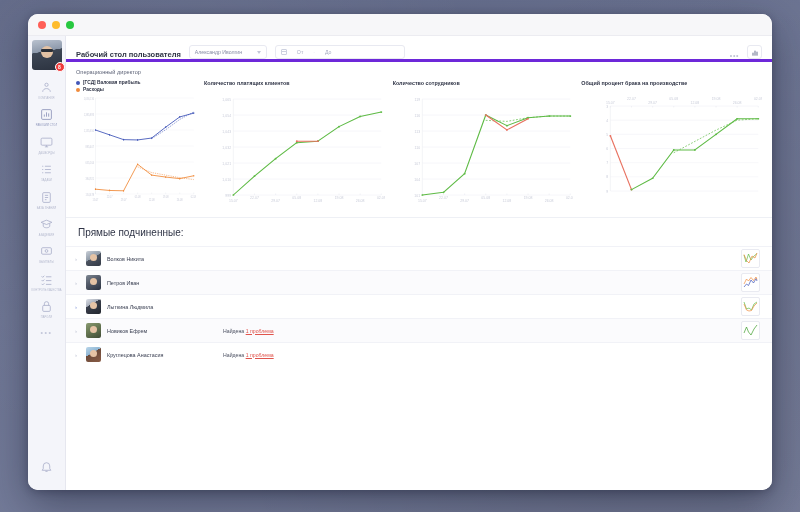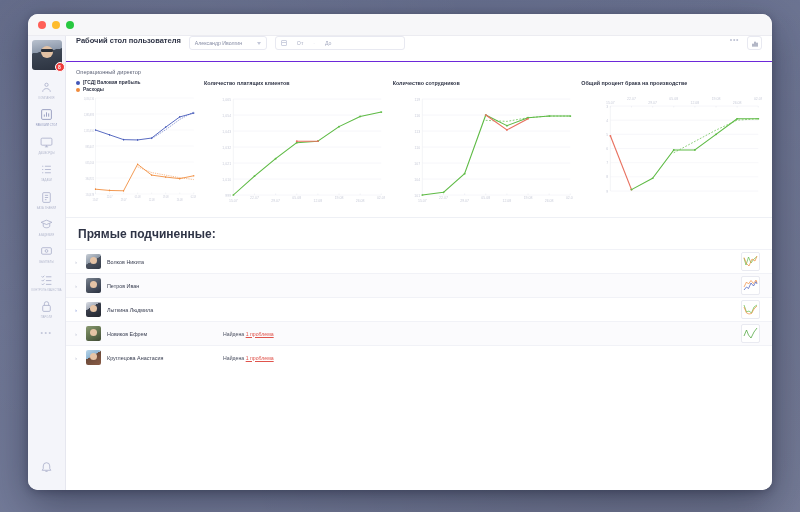--- a/index.html
+++ b/index.html
@@ -104,22 +104,22 @@
     width: 38px; height: 44px; display: flex; align-items: center; justify-content: center;
     color: #aeb3cc;
   }
   .bell svg { width: 13px; height: 13px; }
 
   
   #main { flex: 1; display: flex; flex-direction: column; min-width: 0; background:#fff; }
 
   .topbar {
     height: 26px; flex: 0 0 26px;
-    border-bottom: 1px solid #6d28d9;
-    display: flex; align-items: flex-start; padding: 0 10px; gap: 8px;
+    border-bottom: 3px solid #6d28d9;
+    display: flex; align-items: flex-end; padding: 0 10px; gap: 8px;
   }
   .page-title { font-size: 7.5px; font-weight: bold; color: #2f3murky; color:#2f3446; white-space: nowrap; }
   .select-box {
     display:flex; align-items:center; justify-content:space-between;
     height: 14px; min-width: 78px; padding: 0 5px;
     border: 1px solid #e8e9f1; border-radius: 3px;
     font-size: 5.2px; color: #848aa3; background:#fff;
   }
   .caret { border-left:2.5px solid transparent; border-right:2.5px solid transparent; border-top:3px solid #c3c7d8; }
   .daterange {
@@ -152,21 +152,21 @@
   .legend { min-height: 14px; }
   .legend-row { display:flex; align-items:center; gap:3px; margin-bottom:2px; }
   .legend-dot { width:4px;height:4px;border-radius:50%; flex:0 0 auto;}
   .legend-text { font-size:4.8px; font-weight:bold; color:#2f3446; }
   .plot { width:100%; height: 100px; display:block; }
   .plot-tall { height: 112px; }
 
   
   .subs { margin-top: 10px; border-top: 1px solid #eef0f5; }
   .subs-head {
-    font-size: 12px; font-weight: bold; color: #2f3446;
+    font-size: 10px; font-weight: normal; color: #2f3446;
     padding: 9px 0 8px 12px;
   }
   .sub-row {
     display: flex; align-items: center; gap: 6px;
     height: 24px; padding: 0 12px 0 6px;
     border-top: 1px solid #f1f2f7;
     cursor: pointer;
   }
   .sub-row:nth-child(odd) { background: #fbfbfd; }
   .chev { width: 8px; color:#b9bdcf; font-size:6px; text-align:center; flex:0 0 8px;}

